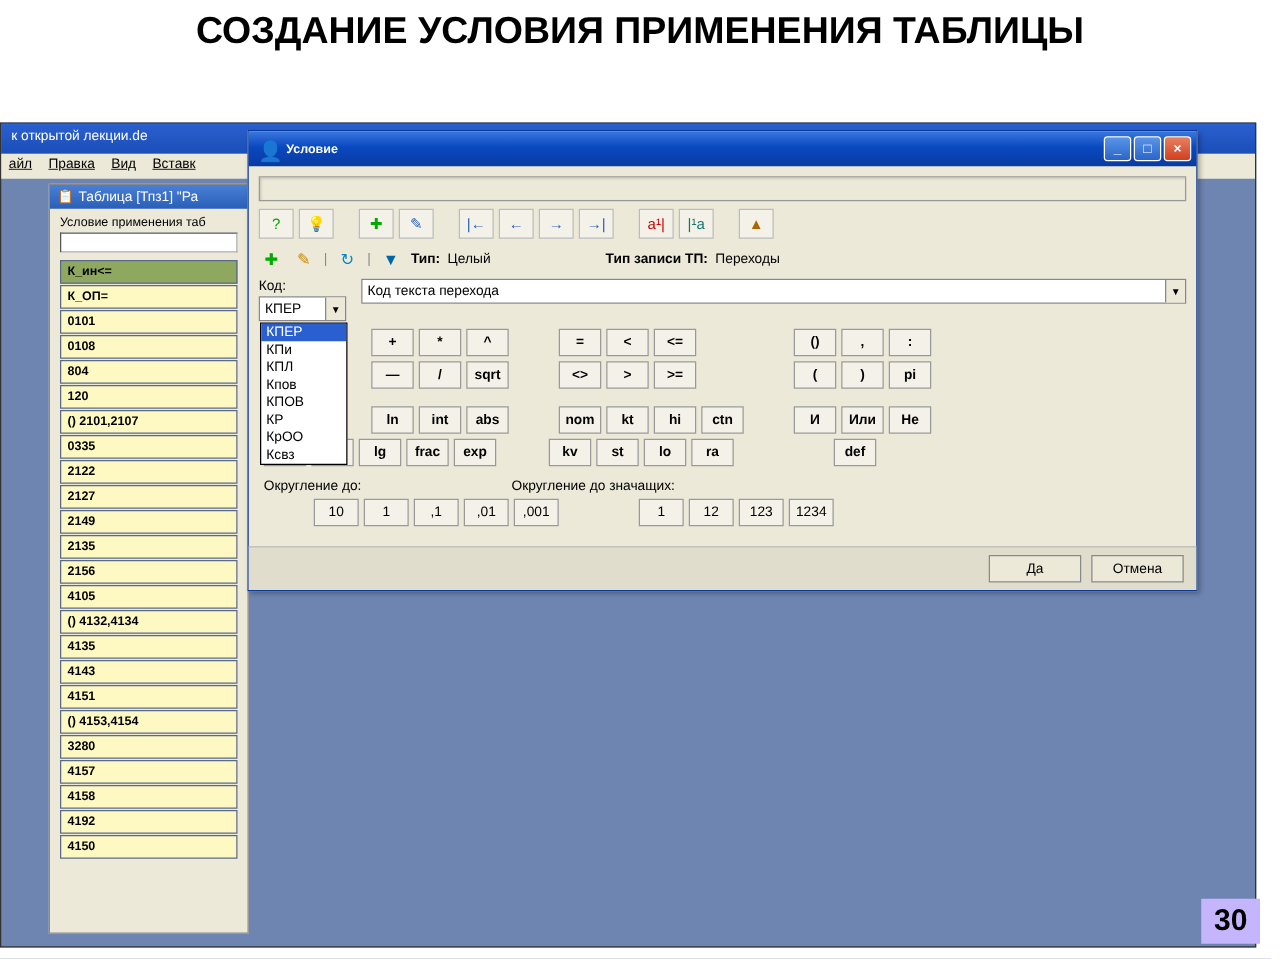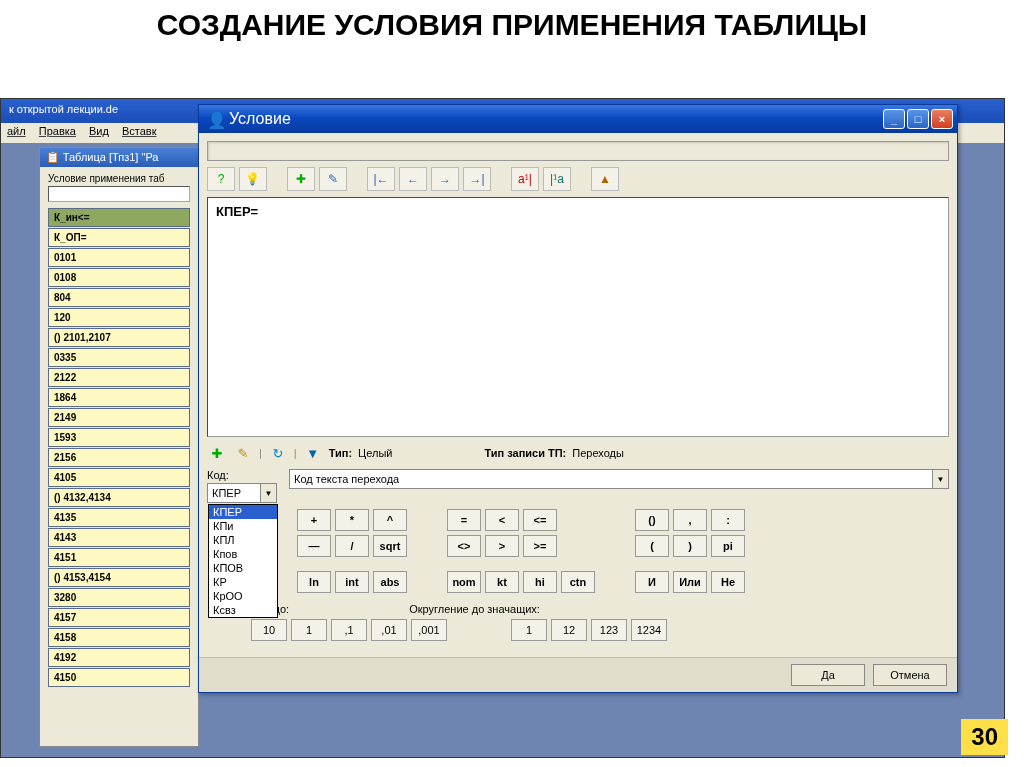--- a/index.html
+++ b/index.html
@@ -1,35 +1,35 @@
 <!DOCTYPE html>
 <html><head>
 <meta charset="utf-8">
 <style>
 * { box-sizing: border-box; margin: 0; padding: 0; font-family: Tahoma, Arial, sans-serif; }
 body { background: #fff; width: 1024px; height: 767px; overflow: hidden; position: relative; }
 
 .slide-title { text-align: center; font-size: 30px; font-weight: bold; padding: 8px 12px 4px; }
-.slide-num { position: absolute; right: 16px; bottom: 12px; background: #fde047; padding: 4px 10px; font-size: 24px; font-weight: bold; z-index: 100; }
+.slide-num { position: absolute; right: 16px; bottom: 12px; background: #c4b5fd; padding: 4px 10px; font-size: 24px; font-weight: bold; z-index: 100; }
 
 .bg-app { position: absolute; left: 0; top: 98px; width: 1005px; height: 660px; background: #6e85b2; border: 1px solid #333; }
 .bg-titlebar { height: 24px; background: linear-gradient(#2a5fcf,#1a4fb8); color: #fff; font-size: 11px; padding: 4px 8px; overflow: hidden; }
 .bg-menubar { background: #ece9d8; height: 20px; font-size: 11px; padding: 2px 6px; }
 .bg-menubar span { margin-right: 10px; text-decoration: underline; text-decoration-color: #444; }
 .bg-inner-win { position: absolute; left: 38px; top: 48px; width: 160px; height: 600px; background: #ece9d8; border: 1px solid #888; }
 .bg-inner-title { background: linear-gradient(#4a7fd8,#2a5fb8); color: #fff; font-size: 11px; padding: 3px 6px; white-space: nowrap; overflow: hidden; }
 .bg-inner-label { font-size: 10px; padding: 6px 8px 2px; }
 .bg-inner-input { border: 1px inset #aaa; background: #fff; height: 16px; margin: 0 8px 6px; }
 .table-list { padding: 0 8px; }
 .table-cell { border: 1px solid #5a6a8a; background: #fef9c3; font-size: 10px; font-weight: bold; padding: 3px 5px; margin-bottom: 1px; white-space: nowrap; overflow: hidden; }
 .table-cell.sel { background: #8fa860; }
 
 .dlg { position: absolute; left: 198px; top: 104px; width: 760px; background: #ece9d8; border: 1px solid #0a3a9a; box-shadow: 2px 2px 4px rgba(0,0,0,.3); z-index: 50; }
 .dlg-titlebar { height: 28px; background: linear-gradient(#3a78e0,#0a48c0 45%,#083ba0); display: flex; align-items: center; padding: 0 4px 0 8px; }
-.dlg-title { color: #fff; font-size: 16px; font-weight: normal; flex: 1; }
+.dlg-title { color: #fff; font-size: 10px; font-weight: bold; flex: 1; }
 .tb-icon { width: 16px; height: 16px; margin-right: 6px; display: inline-block; }
 .winbtn { width: 22px; height: 20px; margin-left: 2px; border: 1px solid #fff; border-radius: 3px; font-size: 11px; font-weight: bold; color: #fff; text-align: center; line-height: 18px; cursor: pointer; }
 .winbtn.min, .winbtn.max { background: linear-gradient(#5a95e8,#2a65c8); }
 .winbtn.close { background: linear-gradient(#e88060,#d04020); }
 
 .dlg-body { padding: 8px; }
 .grp-label { font-size: 11px; font-weight: bold; margin-bottom: 4px; }
 .readonly-box { border: 1px solid #999; background: #ece9d8; height: 20px; margin-bottom: 6px; box-shadow: inset 1px 1px 2px rgba(0,0,0,.15); }
 
 .toolbar { display: flex; gap: 4px; margin-bottom: 6px; align-items: center; }
@@ -86,23 +86,23 @@
     <div class="table-list" id="table-list">
         <div class="table-cell sel">К_ин&lt;=</div>
         <div class="table-cell">К_ОП=</div>
         <div class="table-cell">0101</div>
         <div class="table-cell">0108</div>
         <div class="table-cell">804</div>
         <div class="table-cell">120</div>
         <div class="table-cell">() 2101,2107</div>
         <div class="table-cell">0335</div>
         <div class="table-cell">2122</div>
-        <div class="table-cell">1864</div>
+        <div class="table-cell">2127</div>
         <div class="table-cell">2149</div>
-        <div class="table-cell">1593</div>
+        <div class="table-cell">2135</div>
         <div class="table-cell">2156</div>
         <div class="table-cell">4105</div>
         <div class="table-cell">() 4132,4134</div>
         <div class="table-cell">4135</div>
         <div class="table-cell">4143</div>
         <div class="table-cell">4151</div>
         <div class="table-cell">() 4153,4154</div>
         <div class="table-cell">3280</div>
         <div class="table-cell">4157</div>
         <div class="table-cell">4158</div>
@@ -134,21 +134,20 @@
       <div class="tbbtn">←</div>
       <div class="tbbtn">→</div>
       <div class="tbbtn">→|</div>
       <div class="sep"></div>
       <div class="tbbtn" style="color:#c00">a¹|</div>
       <div class="tbbtn" style="color:#0f766e">|¹a</div>
       <div class="sep"></div>
       <div class="tbbtn" style="color:#a60">▲</div>
     </div>
 
-    <div class="textarea">КПЕР=</div>
 
     <div class="mid-toolbar">
       <span class="tbbtn" style="color:#0a0">✚</span>
       <span class="tbbtn" style="color:#c80">✎</span>
       <span style="color:#888">|</span>
       <span class="tbbtn" style="color:#08c">↻</span>
       <span style="color:#888">|</span>
       <span class="tbbtn" style="color:#06a">▼</span>
       <b>Тип:</b>
       <span>Целый</span>
@@ -234,20 +233,40 @@
           </div>
         <div style="height:6px"></div>
         <div class="ops-row" id="ops-r3c">
             <div class="opbtn">И</div>
             <div class="opbtn">Или</div>
             <div class="opbtn">Не</div>
           </div>
       </div>
     </div>
 
+    <div style="display:flex;gap:4px;margin-top:4px;padding-left:4px">
+      <div class="ops-row" id="ops-r4a">
+          <div class="opbtn">cos</div>
+          <div class="opbtn">atg</div>
+          <div class="opbtn">lg</div>
+          <div class="opbtn">frac</div>
+          <div class="opbtn">exp</div>
+        </div>
+      <div style="width:34px"></div>
+      <div class="ops-row" id="ops-r4b">
+          <div class="opbtn">kv</div>
+          <div class="opbtn">st</div>
+          <div class="opbtn">lo</div>
+          <div class="opbtn">ra</div>
+        </div>
+      <div style="width:72px"></div>
+      <div class="ops-row" id="ops-r4c">
+          <div class="opbtn">def</div>
+        </div>
+    </div>
 
     <div class="round-row">
       <span>Округление до:</span>
       <span>Округление до значащих:</span>
     </div>
     <div class="round-btns">
       <div id="round1" style="display: flex; gap: 4px; padding-left: 40px;">
           <div class="rbtn">10</div>
           <div class="rbtn">1</div>
           <div class="rbtn">,1</div>

